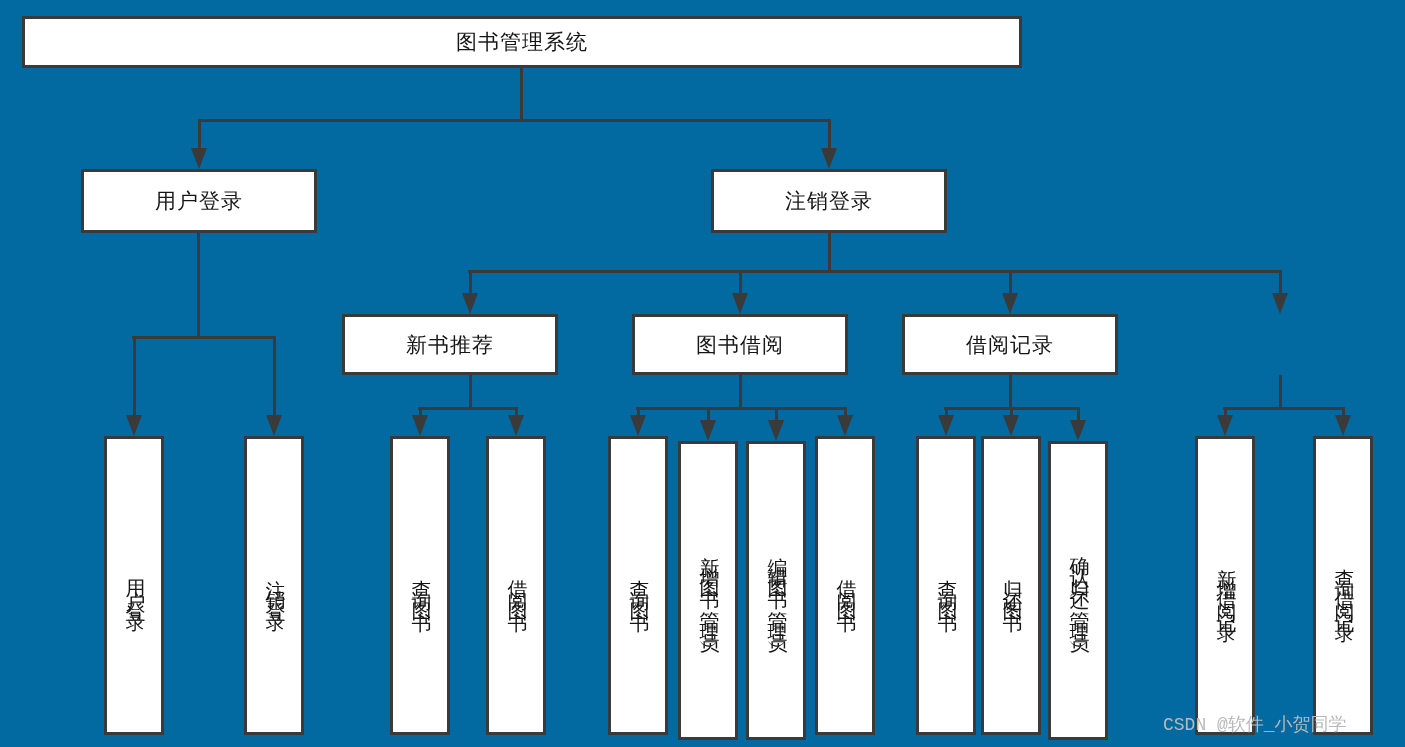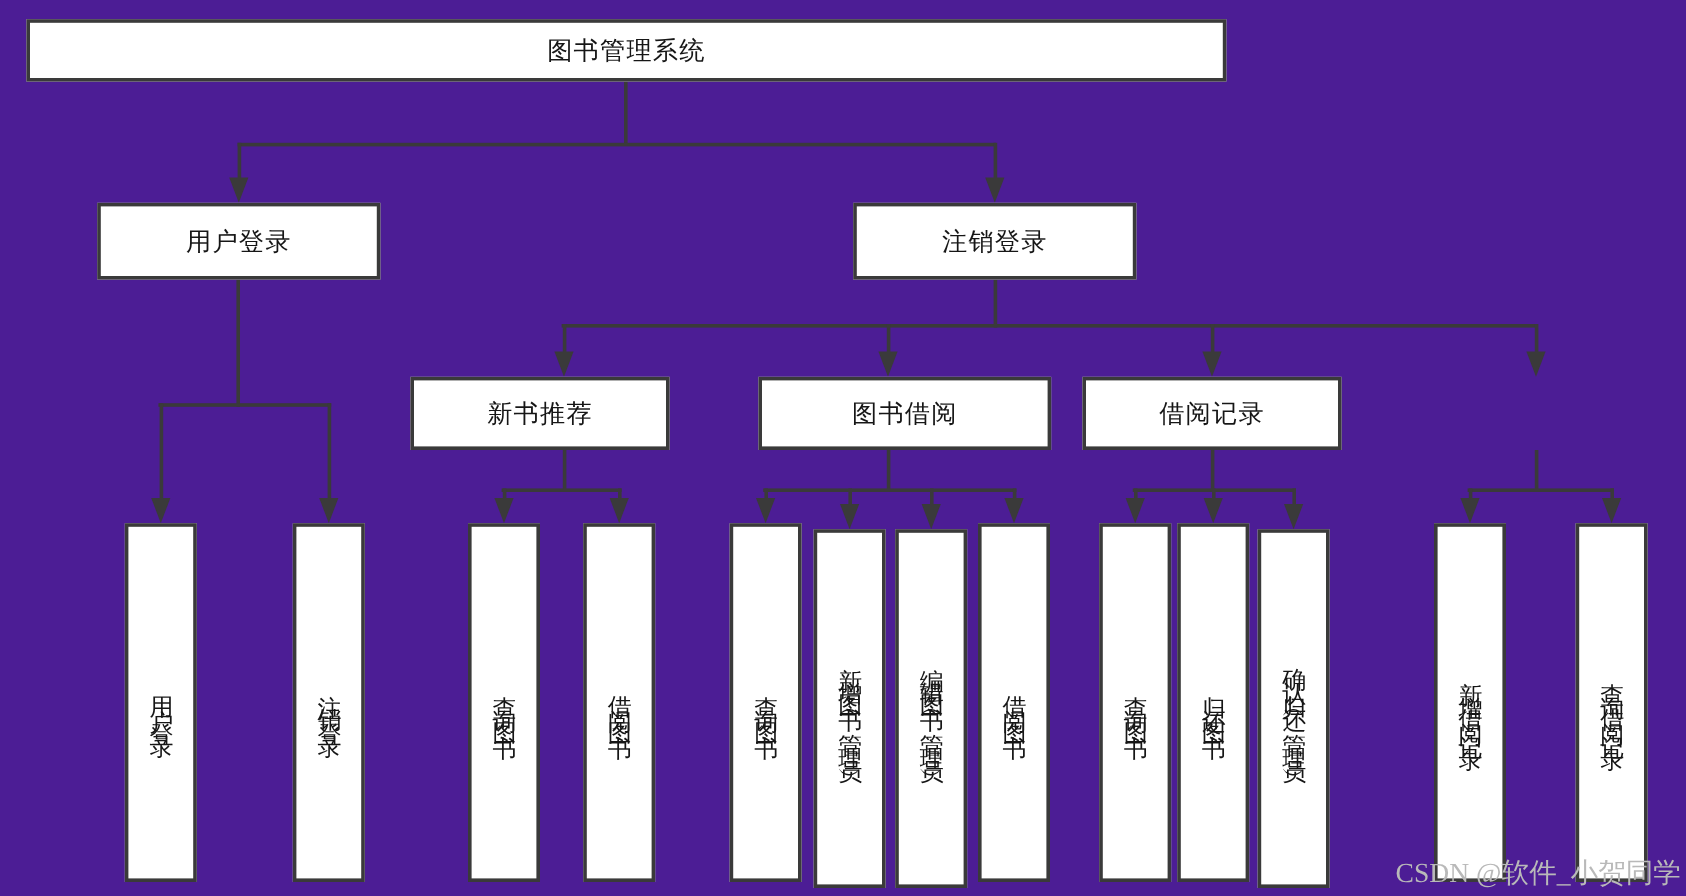--- a/index.html
+++ b/index.html
@@ -1,38 +1,38 @@
 <!DOCTYPE html>
 <html><head>
 <meta charset="utf-8">
 <style>
   html,body{margin:0;padding:0;background:#ffffff;}
   #canvas{
-    position:relative;width:1405px;height:747px;background:#4c1d95;overflow:hidden;
-    font-family:Liberation Serif, serif;color:#161616;
+    position:relative;width:1405px;height:747px;background:#0369a1;overflow:hidden;
+    font-family:Liberation Mono, monospace;color:#161616;
   }
   .box{
     position:absolute;box-sizing:border-box;border:3px solid #3a3a3a;background:#ffffff;
     display:flex;align-items:center;justify-content:center;
     font-size:21px;letter-spacing:1px;text-align:center;z-index:2;
   }
   .vbox{font-size:20px;}
   .vtext{
     writing-mode:vertical-rl;text-orientation:mixed;
     letter-spacing:11px;line-height:1;white-space:nowrap;
   }
   .vline,.hline{position:absolute;background:#3a3a3a;z-index:1;}
   .arw{
     position:absolute;width:0;height:0;z-index:1;
     border-left:8px solid transparent;border-right:8px solid transparent;
     border-top:21px solid #3a3a3a;
   }
   #watermark{
     position:absolute;left:1163px;top:712px;z-index:3;
-    font-size:23px;color:#b9b9b9;white-space:nowrap;
+    font-size:18px;color:#b9b9b9;white-space:nowrap;
   }
 </style>
 </head>
 <body>
 
 <div id="canvas">
 
   <div class="box" style="left:22px;top:16px;width:1000px;height:52px;">
     <span>图书管理系统</span>
   </div>
@@ -40,21 +40,21 @@
   <div class="box" style="left:81px;top:169px;width:236px;height:64px;">
     <span>用户登录</span>
   </div>
   <div class="box" style="left:711px;top:169px;width:236px;height:64px;">
     <span>注销登录</span>
   </div>
 
   <div class="box" style="left:342px;top:314px;width:216px;height:61px;">
     <span>新书推荐</span>
   </div>
-  <div class="box" style="left:632px;top:314px;width:244px;height:61px;justify-content:center;">
+  <div class="box" style="left:632px;top:314px;width:216px;height:61px;justify-content:center;">
     <span>图书借阅</span>
   </div>
   <div class="box" style="left:902px;top:314px;width:216px;height:61px;">
     <span>借阅记录</span>
   </div>
 
   <div class="box vbox" style="left:104px;top:436px;width:60px;height:299px;">
     <span class="vtext">用户登录</span>
   </div>
   <div class="box vbox" style="left:244px;top:436px;width:60px;height:299px;">

